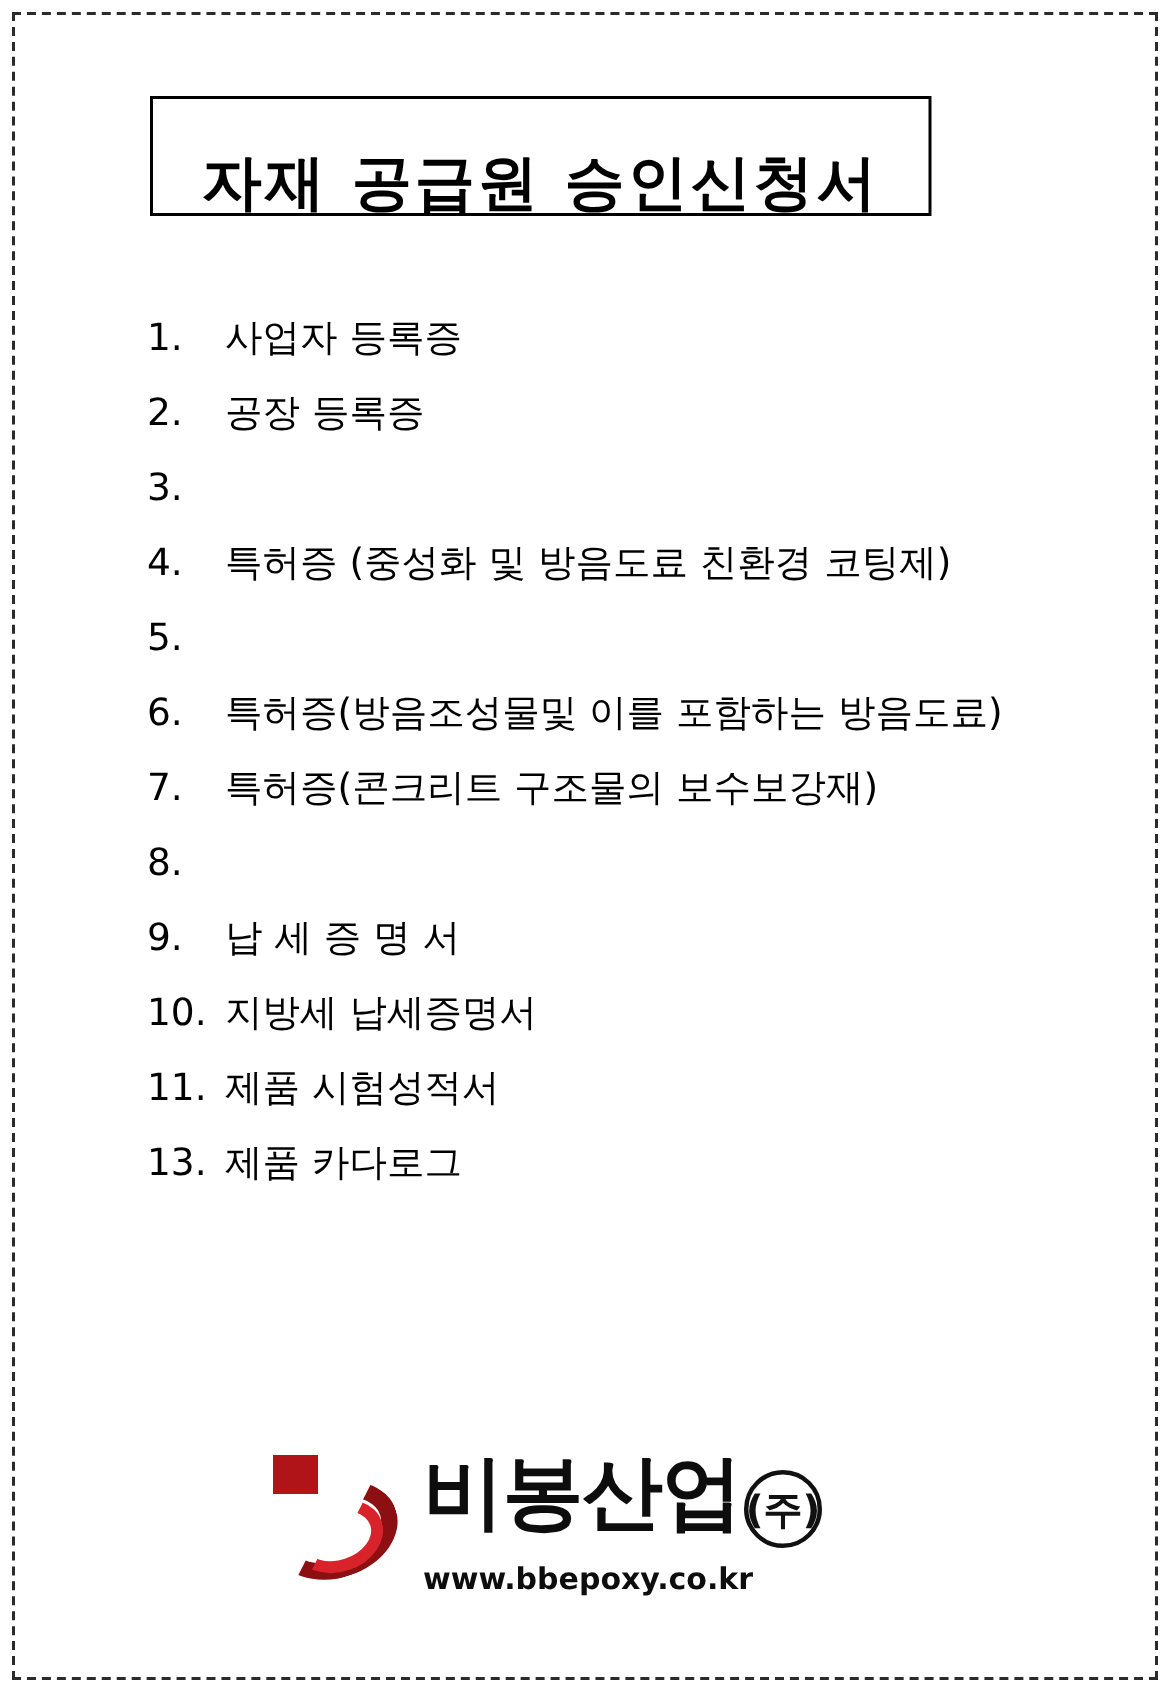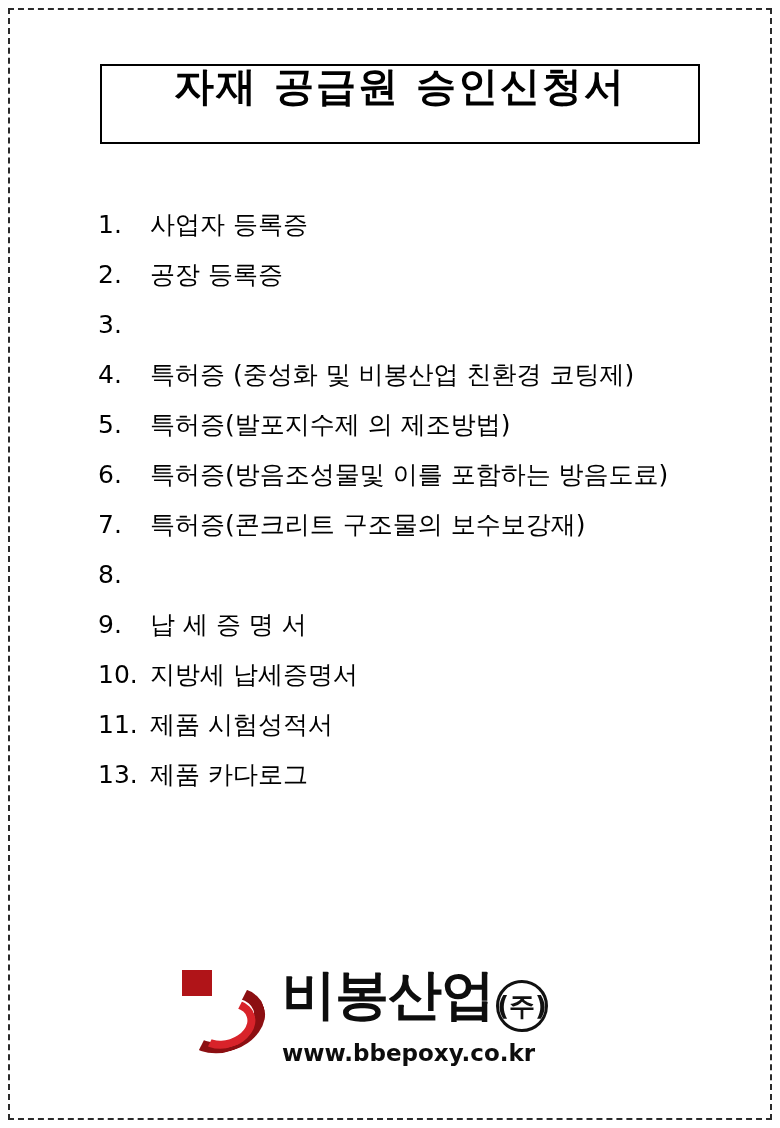--- a/index.html
+++ b/index.html
@@ -37,26 +37,26 @@
     top: 0;
     width: 780px;
     height: 1128px;
     box-sizing: border-box;
     padding: 0;
   }
   .title-box {
     position: absolute;
     left: 100px;
     top: 64px;
-    width: 600px;
+    width: 521px;
     height: 80px;
     border: 2px solid #000000;
     box-sizing: border-box;
     display: flex;
-    align-items: flex-start;
+    align-items: flex-end;
     justify-content: center;
     background: #ffffff;
   }
   .title-text {
     font-size: 40px;
     font-weight: bold;
     letter-spacing: 2px;
     color: #000000;
     line-height: 1;
     white-space: nowrap;
@@ -159,21 +159,21 @@
     justify-content: center;
     font-size: 26px;
     font-weight: bold;
     color: #111;
     box-sizing: border-box;
   }
   .logo-url {
     position: absolute;
     left: 104px;
     top: 72px;
-    font-size: 23px;
+    font-size: 20px;
     font-weight: bold;
     color: #0d0d0d;
     letter-spacing: 0px;
     white-space: nowrap;
   }
 </style>
 </head>
 <body>
 
 <div class="page">
@@ -197,26 +197,25 @@
         <span class="item-num">2.</span>
         <span class="item-text">공장 등록증</span>
       </div>
 
       <div class="list-item">
         <span class="item-num">3.</span>
       </div>
 
       <div class="list-item">
         <span class="item-num">4.</span>
-        <span class="item-text">특허증 (중성화 및 비봉산업 친환경 코팅제)</span>
+        <span class="item-text">특허증 (중성화 및 방음도료 친환경 코팅제)</span>
       </div>
 
       <div class="list-item">
         <span class="item-num">5.</span>
-        <span class="item-text">특허증(발포지수제 의 제조방법)</span>
       </div>
 
       <div class="list-item">
         <span class="item-num">6.</span>
         <span class="item-text">특허증(방음조성물및 이를 포함하는 방음도료)</span>
       </div>
 
       <div class="list-item">
         <span class="item-num">7.</span>
         <span class="item-text">특허증(콘크리트 구조물의 보수보강재)</span>

